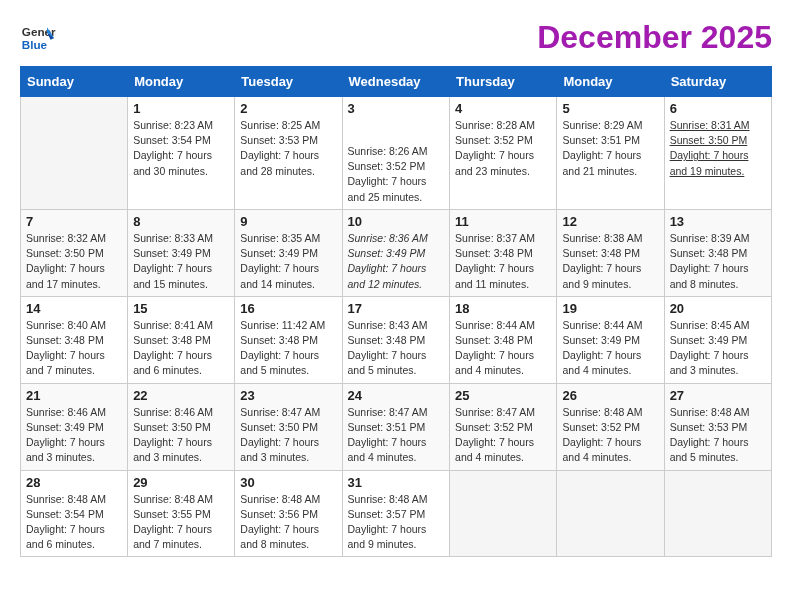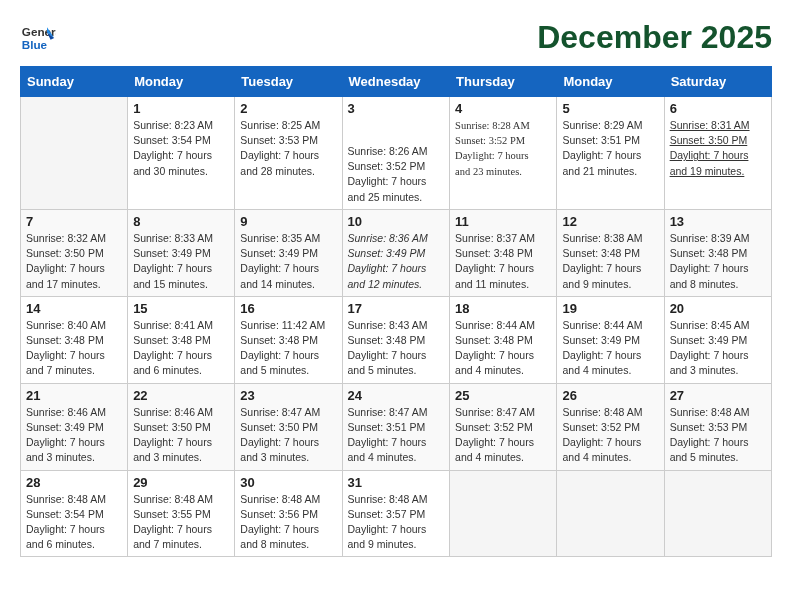--- a/index.html
+++ b/index.html
@@ -24,21 +24,21 @@
     .logo-icon {
       width: 36px;
       height: 36px;
     }
     .title-block {
       text-align: right;
     }
     .title-block h1 {
       font-size: 32px;
       font-weight: bold;
-      color: #14532d;
+      color: #a21caf;
       line-height: 1.1;
     }
     .title-block h2 {
       font-size: 16px;
       font-weight: normal;
       color: #555;
     }
     table {
       width: 100%;
       border-collapse: collapse;
@@ -128,21 +128,21 @@
         </td>
         <td>
           <span class="day-num">3</span>
           <div class="day-info" style="white-space: pre-line; margin-top: 28px;">Sunrise: 8:26 AM
 Sunset: 3:52 PM
 Daylight: 7 hours
 and 25 minutes.</div>
         </td>
         <td>
           <span class="day-num">4</span>
-          <div class="day-info" style="white-space: pre-line; font-family: Liberation Serif, serif;">Sunrise: 8:28 AM
+          <div class="day-info" style="white-space: pre-line;">Sunrise: 8:28 AM
 Sunset: 3:52 PM
 Daylight: 7 hours
 and 23 minutes.</div>
         </td>
         <td>
           <span class="day-num">5</span>
           <div class="day-info" style="white-space: pre-line;">Sunrise: 8:29 AM
 Sunset: 3:51 PM
 Daylight: 7 hours
 and 21 minutes.</div>

